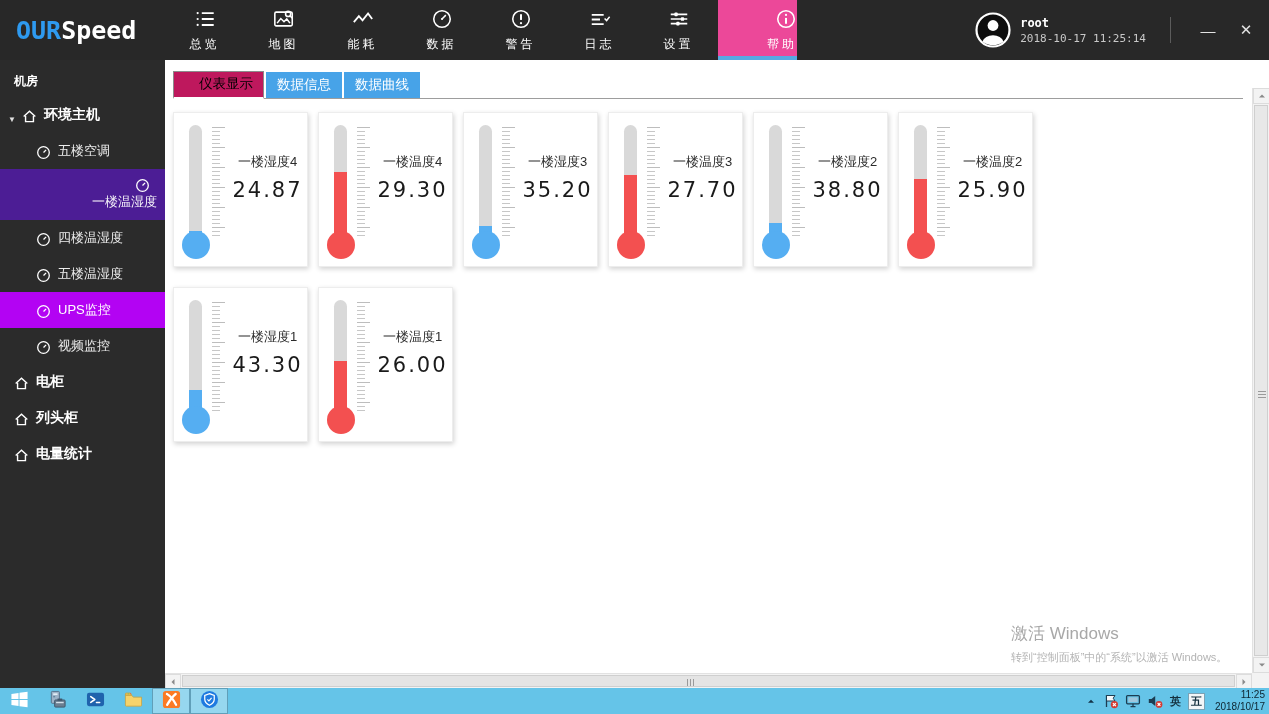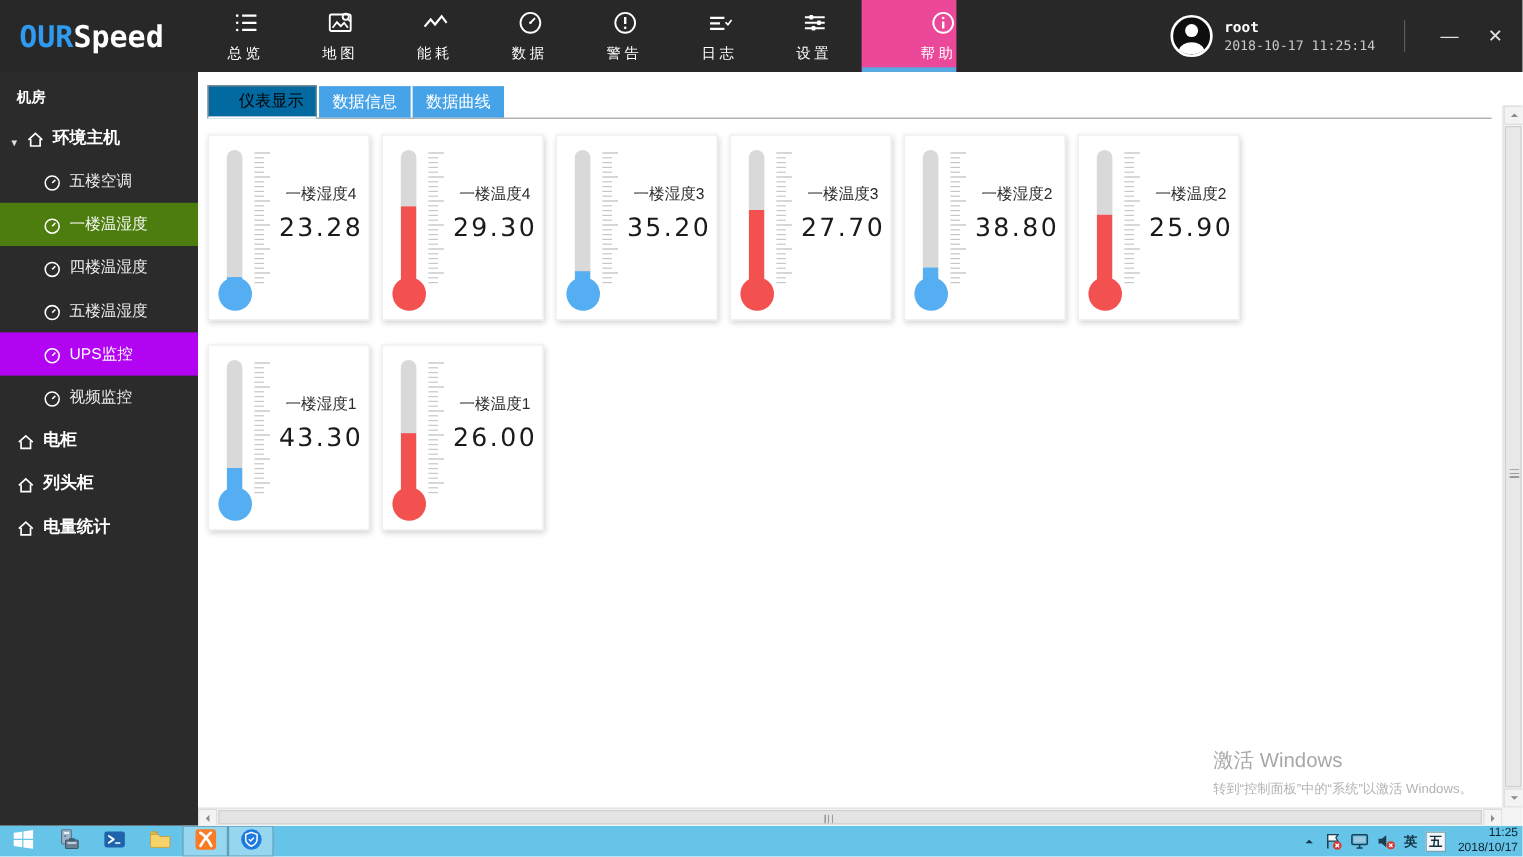--- a/index.html
+++ b/index.html
@@ -33,29 +33,29 @@
   .body-row{display:flex;height:628px;}
   .sidebar{width:165px;background:#2b2b2b;padding-top:4px;box-sizing:border-box;flex-shrink:0;}
   .side-item{display:flex;align-items:flex-end;color:#fff;cursor:pointer;}
   .side-item.kind-section{font-size:12px;font-weight:bold;padding:9px 14px 7px;}
   .side-item.kind-group{font-size:14px;font-weight:bold;padding:9px 8px;}
   .side-item.kind-leaf{font-size:13px;padding:9px 8px 9px 36px;color:#ededed;}
   .caret{font-size:8px;width:14px;color:#e0e0e0;flex-shrink:0;}
   .caret:empty{width:6px;}
   .side-icon{display:flex;margin-right:7px;color:#fff;}
   .side-icon svg{width:15px;height:15px;}
-  .side-item.selected-blue{background:#4d7c0f;color:rgba(255,255,255,0.95);}
+  .side-item.selected-blue{background:#4c1d95;color:rgba(255,255,255,0.95);flex-direction:column;}
   .side-item.selected-purple{background:#b303f3;color:#fff;}
 
   
   .content{flex:1;position:relative;background:#fff;overflow:hidden;}
   .tabs{display:flex;align-items:flex-end;margin:11px 26px 0 8px;border-bottom:1px solid #9d9d9d;}
   .tab{font-size:13.5px;padding:3px 10px 4px;background:#47a3e8;color:#fff;margin-right:2px;cursor:pointer;
        border:1px solid #47a3e8;border-bottom:none;}
-  .tab.active{background:#0369a1;color:#000;border:1px solid #8c8c8c;border-bottom:2px solid #fff;margin-bottom:-1px;padding-left:25px;}
+  .tab.active{background:#be185d;color:#000;border:1px solid #8c8c8c;border-bottom:2px solid #fff;margin-bottom:-1px;padding-left:25px;}
 
   .cards{display:flex;flex-wrap:wrap;margin:13px 0 0 8px;width:880px;}
   .card{width:135px;height:155px;background:#fff;border:1px solid #ededed;box-shadow:1px 2px 5px rgba(0,0,0,0.18);
         margin:0 10px 20px 0;display:flex;box-sizing:border-box;}
   .thermo{position:relative;width:58px;height:100%;flex-shrink:0;}
   .tube{position:absolute;left:15px;top:12px;width:13px;height:110px;background:#d9d9d9;
         border-radius:7px 7px 2px 2px;overflow:hidden;}
   .tube-fill{position:absolute;bottom:0;left:0;width:100%;height:var(--fill,0%);background:var(--gc,#ccc);}
   .bulb{position:absolute;left:7.5px;top:118px;width:28px;height:28px;border-radius:50%;background:var(--gc,#ccc);}
   .ticks{position:absolute;left:38px;top:14px;display:flex;flex-direction:column;gap:3px;}
@@ -369,21 +369,21 @@
                 <div class="tick"></div>
                 <div class="tick"></div>
                 <div class="tick"></div>
                 <div class="tick long"></div>
                 <div class="tick"></div>
                 <div class="tick"></div>
               </div>
     </div>
     <div class="gtext">
       <div class="glabel">一楼湿度4</div>
-      <div class="gvalue">23.28</div>
+      <div class="gvalue">24.87</div>
     </div>
   </div>
           <div class="card" style="--gc: #f35050; --fill: 57%;">
     <div class="thermo">
       <div class="tube">
                 <div class="tube-fill"></div>
               </div>
       <div class="bulb"></div>
       <div class="ticks">
                 <div class="tick long"></div>

